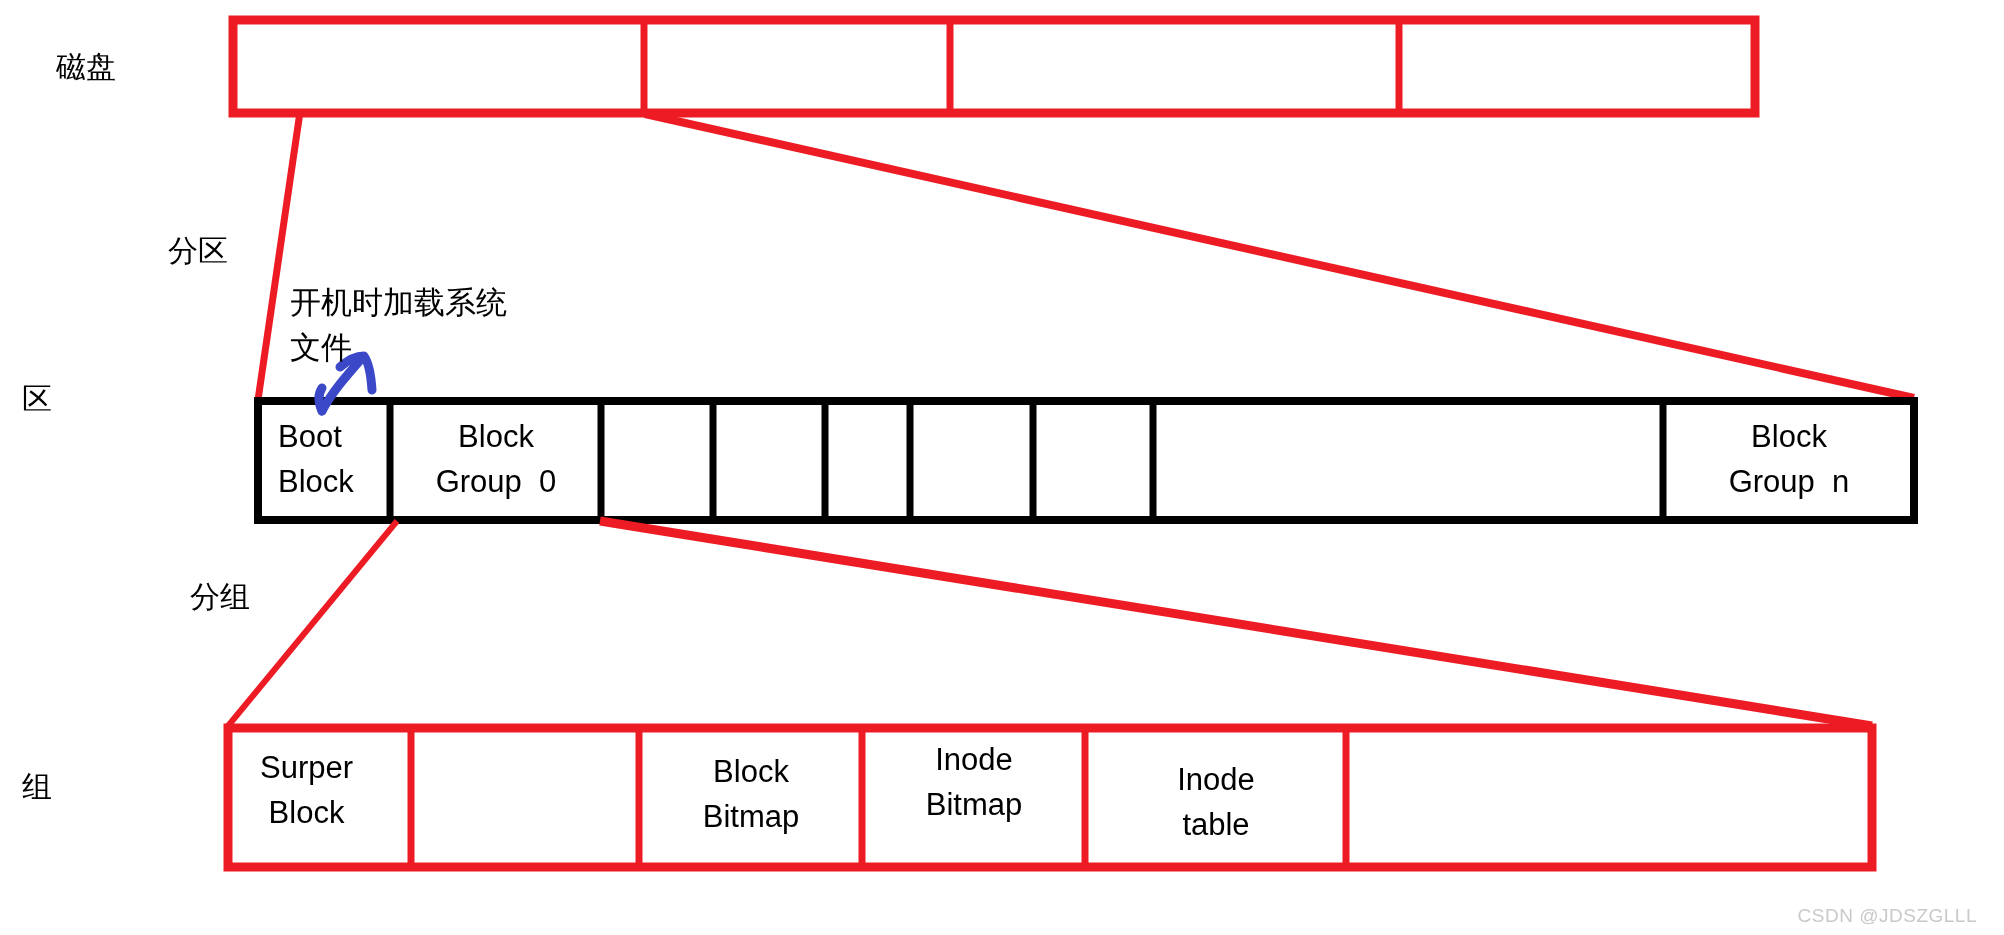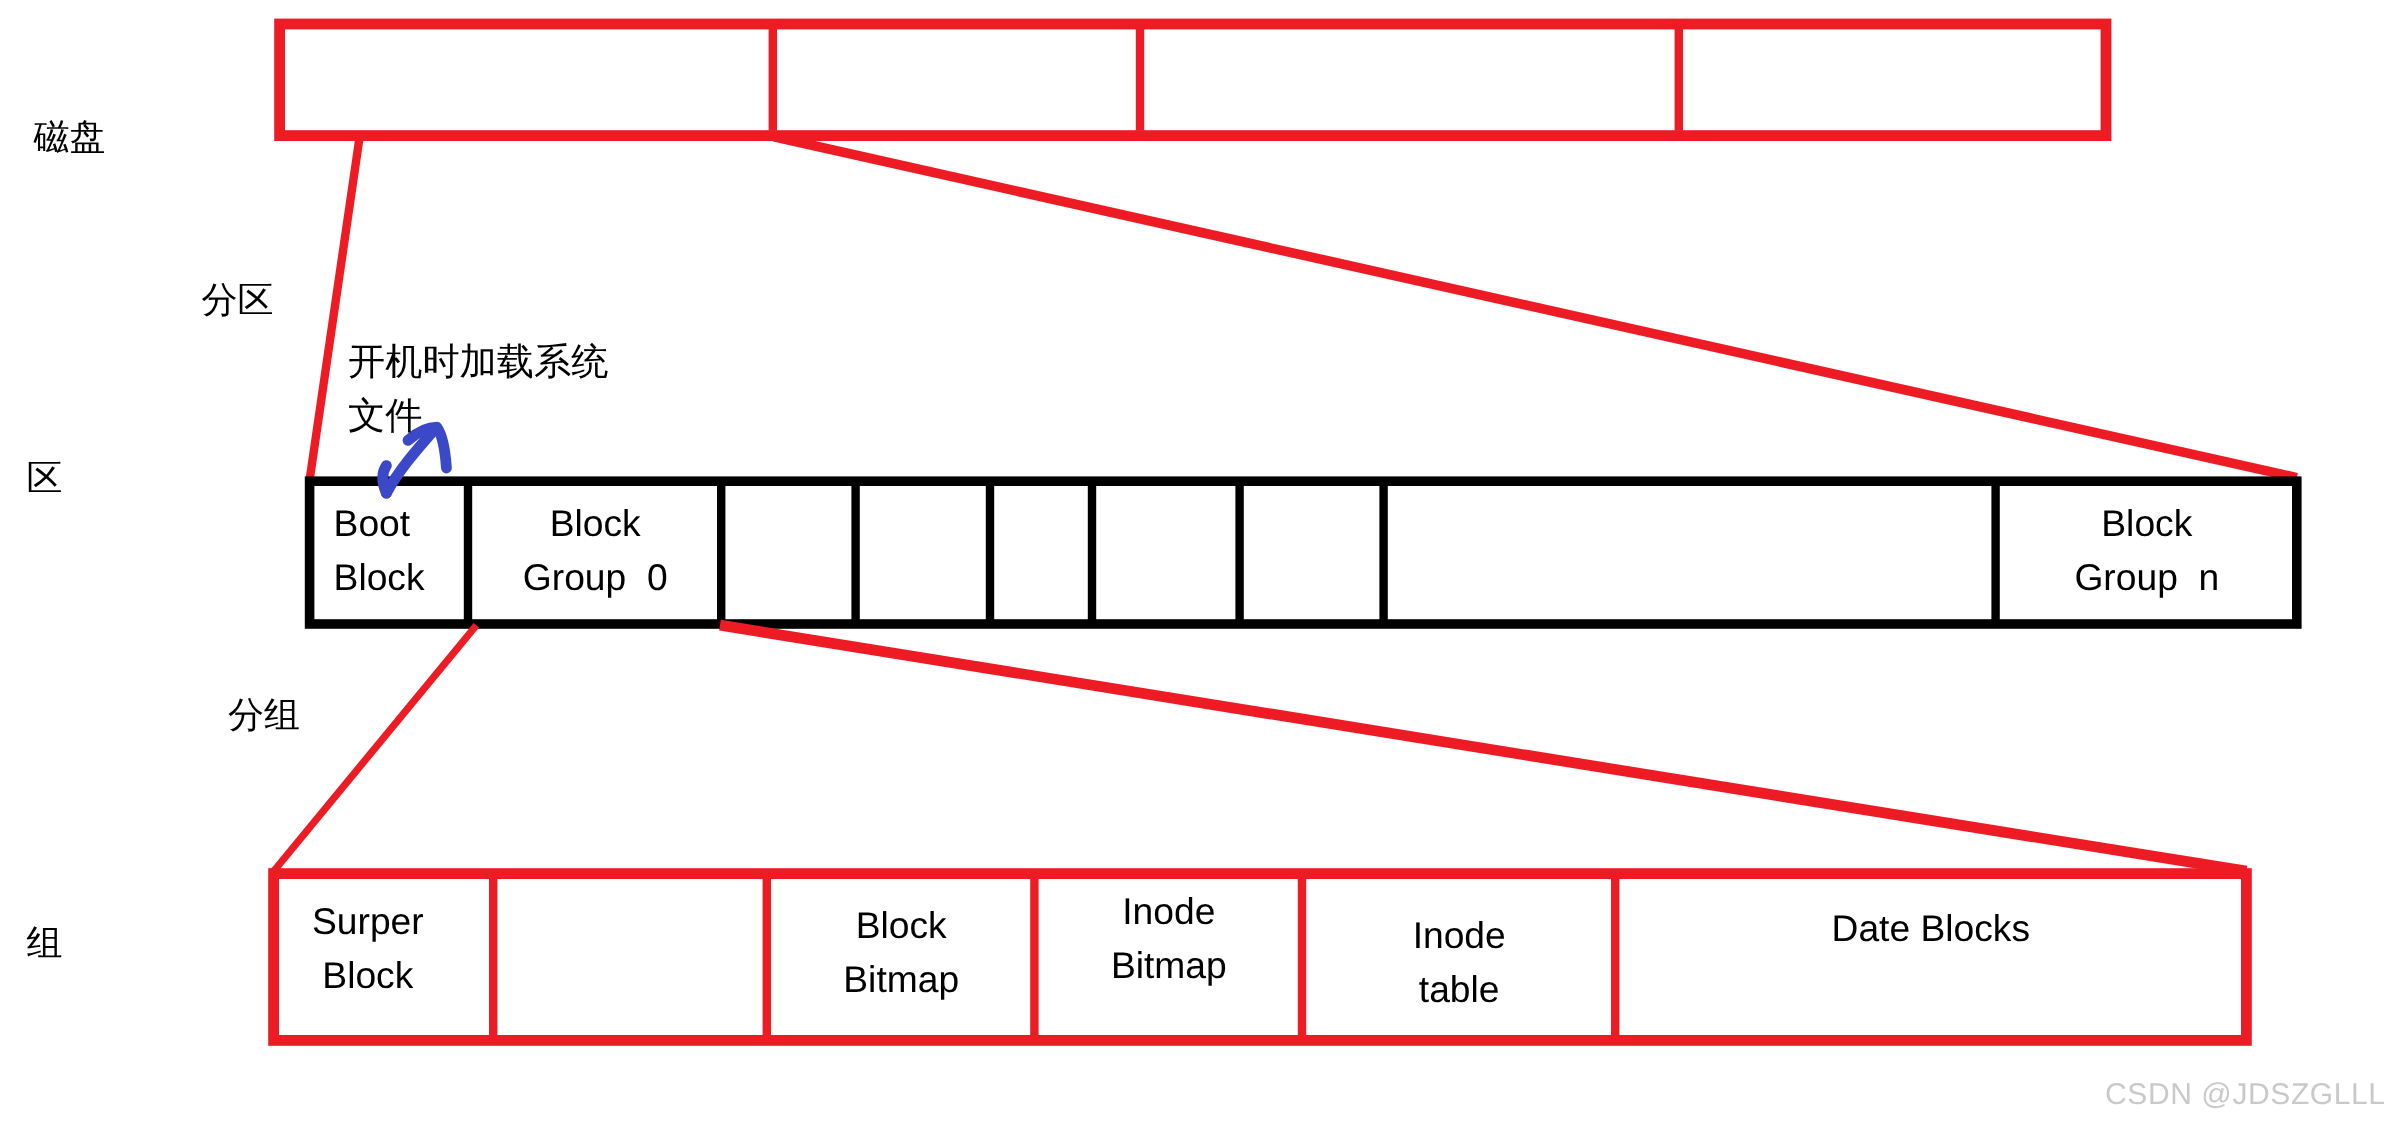--- a/index.html
+++ b/index.html
@@ -44,24 +44,24 @@
     font-size: 31px;
     line-height: 1.45;
     text-align: center;
     white-space: pre;
   }
   .cell-text.left-align {
     align-items: flex-start;
   }
   .watermark {
     position: absolute;
-    right: 16px;
+    right: 27px;
     bottom: 8px;
     color: #c9c9c9;
-    font-size: 25px;
+    font-size: 19px;
     letter-spacing: .5px;
     white-space: pre;
   }
   .note {
     position: absolute;
     color: #000000;
     font-size: 31px;
     line-height: 1.45;
     width: 240px;
     white-space: pre-wrap;
@@ -112,21 +112,21 @@
     <g>
       <rect x="228" y="728" width="1644" height="139" fill="none" stroke="#ED1C24" stroke-width="9"></rect>
       <line x1="411" y1="732" x2="411" y2="864" stroke="#ED1C24" stroke-width="7"></line>
       <line x1="639" y1="732" x2="639" y2="864" stroke="#ED1C24" stroke-width="7"></line>
       <line x1="862" y1="732" x2="862" y2="864" stroke="#ED1C24" stroke-width="7"></line>
       <line x1="1085" y1="732" x2="1085" y2="864" stroke="#ED1C24" stroke-width="7"></line>
       <line x1="1346" y1="732" x2="1346" y2="864" stroke="#ED1C24" stroke-width="7"></line>
     </g>
   </svg>
 
-  <div class="lbl cn" style="left:28px; top:48px;margin-top:48px;">磁盘</div>
+  <div class="lbl cn" style="left:56px; top:48px;">磁盘</div>
   <div class="lbl cn" style="left:168px; top:220px;margin-top:12px;">分区</div>
   <div class="lbl cn" style="left:22px; top:380px;">区</div>
   <div class="lbl cn" style="left:190px; top:578px;">分组</div>
   <div class="lbl cn" style="left:22px; top:768px;">组</div>
 
   <div class="note cn" style="left:290px; top:280px;">开机时加载系统文件</div>
 
   <div class="cell-text left-align" style="left:278px; top:415px; width:106px; height:92px;">
     <span>Boot</span>
     <span>Block</span>
@@ -156,19 +156,16 @@
   <div class="cell-text" style="left:864px; top:738px; width:220px; height:100px;">
     <span style="white-space:pre-line">Inode
 Bitmap</span>
   </div>
 
   <div class="cell-text" style="left:1087px; top:758px; width:258px; height:100px;">
     <span style="white-space:pre-line">Inode
 table</span>
   </div>
 
-  <div class="cell-text" style="left:1348px; top:752px; width:522px; height:60px;">
-    <span style="white-space:pre-line">Date Blocks</span>
-  </div>
 
   <div class="watermark">CSDN @JDSZGLLL</div>
 
 </div>
 
 </body></html>

